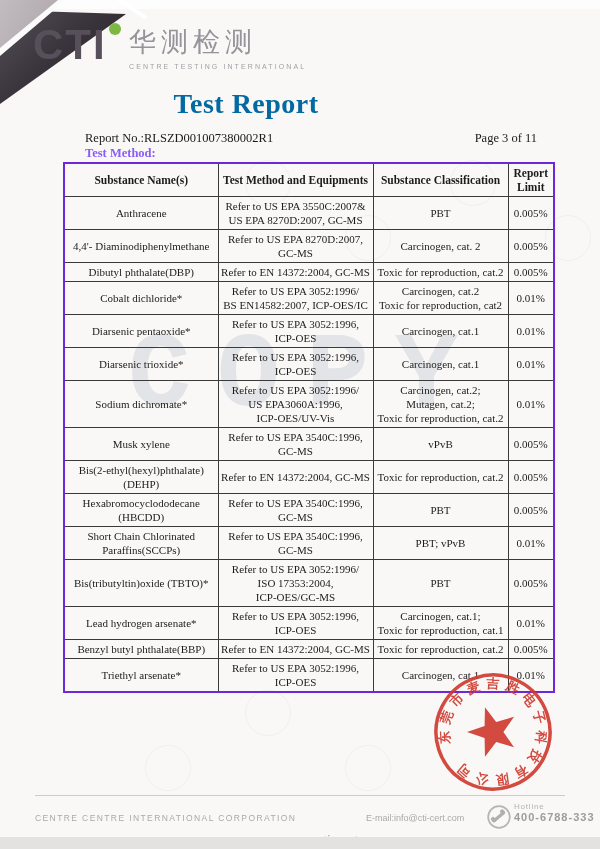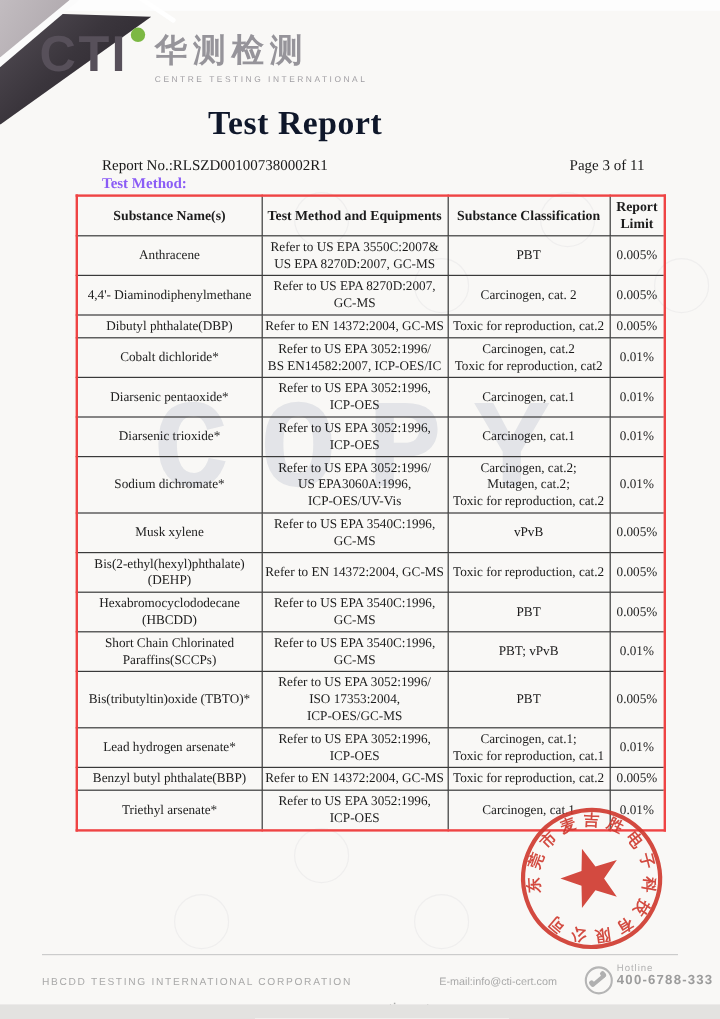--- a/index.html
+++ b/index.html
@@ -36,48 +36,48 @@
   
   .logo { position: absolute; top: 22px; left: 33px; height: 56px; }
   .logo-cti {
     font-family: "Liberation Sans", sans-serif; font-weight: bold;
     font-size: 42px; letter-spacing: 2px; color: #57505a; line-height: 46px;
   }
   .logo-dot { position: absolute; left: 76px; top: 1px; width: 12px; height: 12px;
     border-radius: 50%; background: #7cb843; }
   .logo-cn { position: absolute; left: 96px; top: 2px; width: 260px; }
   .logo-chinese {
-    font-family: "Liberation Sans", sans-serif; font-size: 27px; font-weight: bold;
+    font-family: "Liberation Sans", sans-serif; font-size: 27px; font-weight: normal;
     color: #96949a; letter-spacing: 5px; white-space: nowrap;
   }
   .logo-sub {
     font-family: "Liberation Sans", sans-serif; font-size: 7px;
     color: #a09ea3; letter-spacing: 2.1px; margin-top: 3px; white-space: nowrap;
   }
   
   .title {
     position: absolute; top: 88px; left: 0; width: 492px; text-align: center;
-    font-size: 28px; font-weight: bold; color: #0f172a; letter-spacing: .5px;
+    font-size: 28px; font-weight: bold; color: #0369a1; letter-spacing: .5px;
   }
   .meta { position: absolute; top: 131px; left: 85px; width: 452px;
     font-size: 12.5px; color: #1a1a1a; }
   .meta .pageno { position: absolute; right: 0; top: 0; }
   .test-method { position: absolute; top: 146px; left: 85px;
     font-size: 12.5px; font-weight: bold; color: #8b5cf6; }
   
   .watermark {
     position: absolute; top: 318px; left: 128px; z-index: 1;
     font-family: Liberation Mono, monospace; font-weight: bold;
     font-size: 105px; letter-spacing: 26px; color: rgba(175,182,198,0.30);
   }
   
   table.report {
     position: absolute; top: 162px; left: 63px; width: 490px; z-index: 2;
     border-collapse: collapse; table-layout: fixed; background: transparent;
-    border: 2px solid #ef4444;
+    border: 2px solid #6d28d9;
   }
   table.report th, table.report td {
     border: 1px solid #3a3a3a; text-align: center; vertical-align: middle;
     font-size: 11px; line-height: 14px; color: #1c1c1c;
     padding: 2px 2px; white-space: pre-line; background: transparent;
   }
   table.report th { font-weight: bold; font-size: 11.5px; height: 32px; }
   
   .stamp { position: absolute; left: 418px; top: 657px; z-index: 5; opacity: .9;
     transform: rotate(-18deg); }
@@ -275,21 +275,21 @@
     <defs>
       <path id="seal-ring" d="M 31,75 A 44,44 0 1,1 119,75 A 44,44 0 1,1 31,75"></path>
     </defs>
     <text>
       <textPath href="#seal-ring" startOffset="2">东莞市麦吉胜电子科技有限公司</textPath>
     </text>
   </svg>
 
   <div class="footer-line"></div>
   <div class="footer">
-    <span class="f-company">HBCDD TESTING INTERNATIONAL CORPORATION</span>
+    <span class="f-company">CENTRE CENTRE INTERNATIONAL CORPORATION</span>
     <span class="f-web">www.cti-cert.com</span>
     <span class="f-email">E-mail:info@cti-cert.com</span>
     <svg class="f-phone" width="26" height="26" viewBox="0 0 24 24">
       <circle cx="12" cy="12" r="10" fill="none" stroke="#b5b5b5" stroke-width="1.6"></circle>
       <g transform="rotate(-40 12 12)" fill="#b0b0b0">
         <rect x="5.5" y="10.3" width="13" height="3" rx="1.5"></rect>
         <rect x="4.6" y="8" width="3.8" height="5.2" rx="1.8"></rect>
         <rect x="15.6" y="8" width="3.8" height="5.2" rx="1.8"></rect>
       </g>
     </svg>

